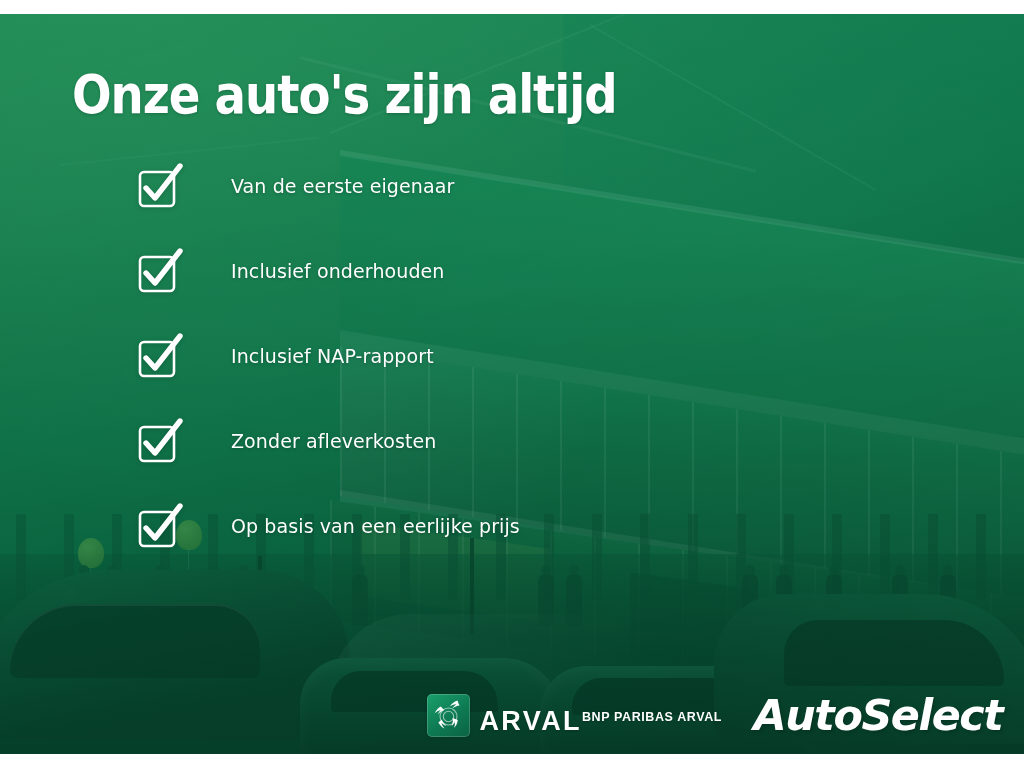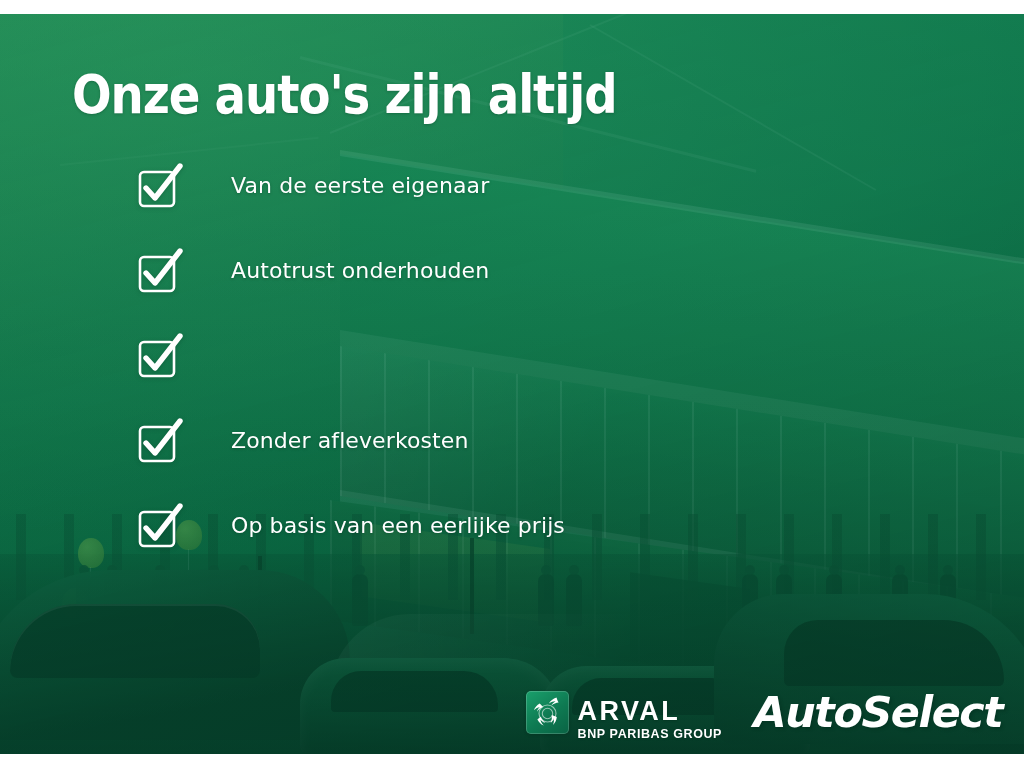--- a/index.html
+++ b/index.html
@@ -310,21 +310,21 @@
     width: 46px;
     height: 44px;
     overflow: visible;
     filter: drop-shadow(0 1px 2px rgba(0,40,24,0.25));
   }
   .check-label {
     margin-left: 49px;
     margin-top: 5px;
     color: #ffffff;
     font-family: "DejaVu Sans", sans-serif;
-    font-size: 22px;
+    font-size: 19px;
     font-weight: normal;
     letter-spacing: 0.1px;
     line-height: 30px;
     white-space: nowrap;
     text-shadow: 0 1px 3px rgba(0,40,24,0.30);
   }
 
   
   .logos {
     position: absolute;
@@ -344,21 +344,21 @@
     height: 43px;
     border-radius: 5px;
     background: linear-gradient(145deg, #1aa06c 0%, #0e7a52 55%, #0a6344 100%);
     box-shadow: inset 0 0 0 1px rgba(255,255,255,0.18), 0 1px 3px rgba(0,40,24,0.35);
     position: relative;
     overflow: hidden;
   }
   .bnp-mark svg { display:block; width: 43px; height: 43px; }
   .arval-text {
     display: flex;
-    flex-direction: column;
+    flex-direction: row;
     justify-content: flex-end;
     line-height: 1;
     margin-top: 12px;
   }
   .arval-name {
     color: #ffffff;
     font-family: "Liberation Sans", sans-serif;
     font-weight: bold;
     font-size: 27px;
     letter-spacing: 2.4px;
@@ -479,30 +479,31 @@
         <div class="check-label">Van de eerste eigenaar</div>
       </div>
 
       <div class="check-item">
         <div class="checkbox">
           <svg viewBox="0 0 46 44">
             <path d="M4 8 a4 4 0 0 1 4 -4 h26 a4 4 0 0 1 4 4 v26 a4 4 0 0 1 -4 4 h-26 a4 4 0 0 1 -4 -4 z" fill="none" stroke="#ffffff" stroke-width="2.6"></path>
             <path d="M10 20 L19 30 L44 -2" fill="none" stroke="#ffffff" stroke-width="5.4" stroke-linecap="round" stroke-linejoin="round"></path>
           </svg>
         </div>
-        <div class="check-label">Autotrust onderhouden</div>
+        <div class="check-label">Inclusief onderhouden</div>
       </div>
 
       <div class="check-item">
         <div class="checkbox">
           <svg viewBox="0 0 46 44">
             <path d="M4 8 a4 4 0 0 1 4 -4 h26 a4 4 0 0 1 4 4 v26 a4 4 0 0 1 -4 4 h-26 a4 4 0 0 1 -4 -4 z" fill="none" stroke="#ffffff" stroke-width="2.6"></path>
             <path d="M10 20 L19 30 L44 -2" fill="none" stroke="#ffffff" stroke-width="5.4" stroke-linecap="round" stroke-linejoin="round"></path>
           </svg>
         </div>
+        <div class="check-label">Inclusief NAP-rapport</div>
       </div>
 
 
       <div class="check-item">
         <div class="checkbox">
           <svg viewBox="0 0 46 44">
             <path d="M4 8 a4 4 0 0 1 4 -4 h26 a4 4 0 0 1 4 4 v26 a4 4 0 0 1 -4 4 h-26 a4 4 0 0 1 -4 -4 z" fill="none" stroke="#ffffff" stroke-width="2.6"></path>
             <path d="M10 20 L19 30 L44 -2" fill="none" stroke="#ffffff" stroke-width="5.4" stroke-linecap="round" stroke-linejoin="round"></path>
           </svg>
         </div>
@@ -533,21 +534,21 @@
             <g fill="#ffffff">
               <path d="M30.5 6.5 c-3.4 1.2 -6.1 3.3 -7.6 5.9 c2.3 -1.6 4.6 -2.3 6.6 -2.2 c-1.9 1.1 -3.3 2.6 -4.1 4.3 c2.2 -1.9 4.7 -2.9 7.2 -3.1 c-1.1 -1.6 -1.5 -3.3 -2.1 -4.9 z"></path>
               <path d="M13.8 12.6 c-2.9 1.6 -5.0 4.0 -5.9 6.6 c1.9 -1.9 4.0 -3.0 5.9 -3.3 c-1.5 1.4 -2.5 3.1 -2.9 4.9 c1.7 -2.3 3.9 -3.9 6.2 -4.7 c-1.5 -1.2 -2.4 -2.7 -3.3 -3.5 z"></path>
               <path d="M11.4 28.5 c1.5 2.9 3.8 5.1 6.4 6.1 c-1.9 -1.9 -3.0 -4.0 -3.3 -5.9 c1.3 1.6 3.0 2.7 4.8 3.2 c-2.2 -1.8 -3.8 -4.0 -4.5 -6.3 c-1.3 1.5 -2.6 2.2 -3.4 2.9 z"></path>
               <path d="M30.8 26.0 c-0.3 3.2 -1.7 6.1 -3.8 7.9 c1.0 -2.5 1.2 -4.9 0.7 -6.7 c-0.5 1.9 -1.6 3.5 -3.0 4.6 c1.1 -2.6 1.4 -5.4 1.0 -7.8 c1.8 0.8 3.5 1.0 5.1 2.0 z"></path>
             </g>
           </svg>
         </div>
         <div class="arval-text">
           <div class="arval-name">ARVAL</div>
-          <div class="arval-sub">BNP PARIBAS GROUP</div>
+          <div class="arval-sub">BNP PARIBAS ARVAL</div>
         </div>
       </div>
 
       <div class="autoselect-logo">AutoSelect</div>
 
     </div>
 
   </div>
 </div>
 

